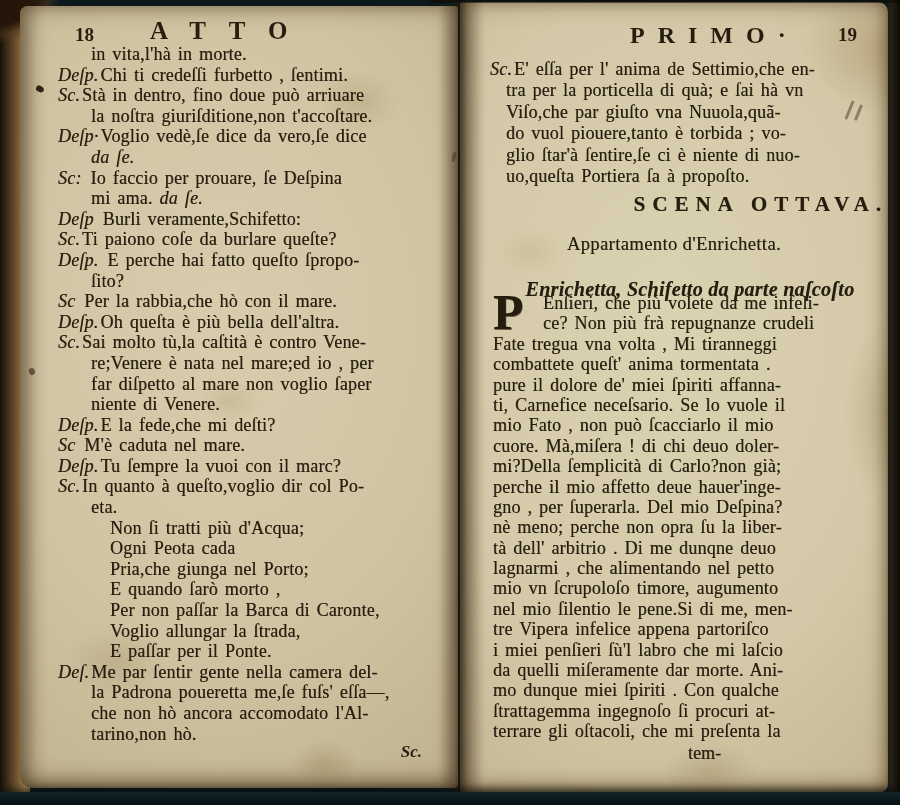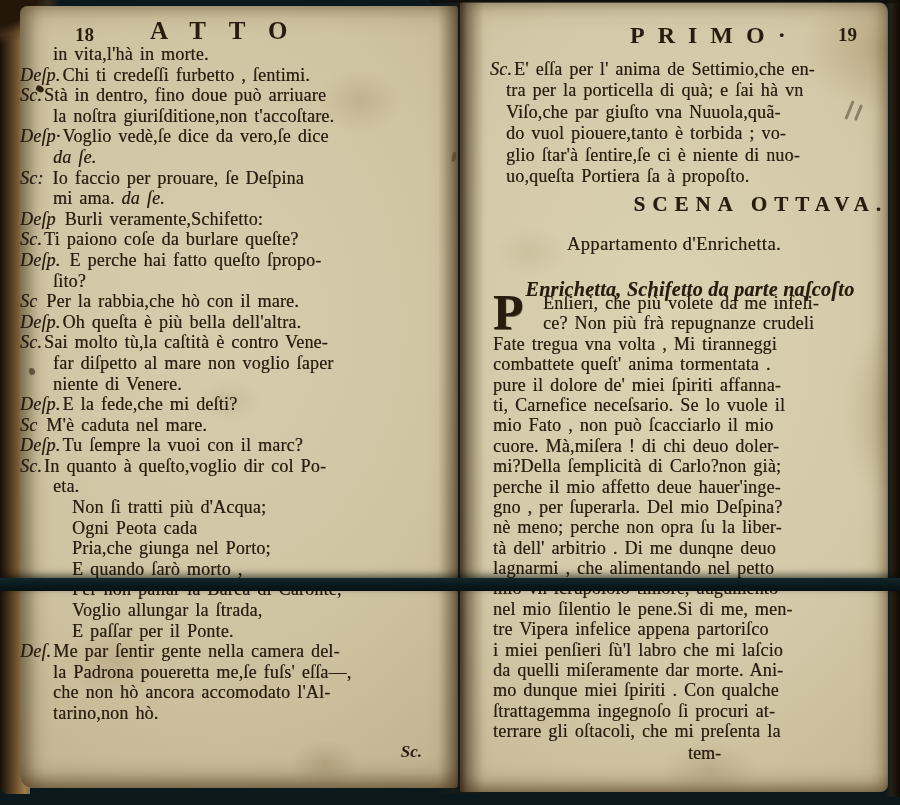--- a/index.html
+++ b/index.html
@@ -1,18 +1,18 @@
 <!DOCTYPE html>
 <html><head>
 <meta charset="utf-8">
 <style>
   * { margin:0; padding:0; box-sizing:border-box; }
   html,body { width:900px; height:805px; overflow:hidden; background:#0c191c; }
   .scene {
-    position:relative; width:900px; height:591px; background:#0c191c;
+    position:relative; width:900px; height:805px; background:#0c191c;
     font-family:"Liberation Serif","DejaVu Serif",serif; color:#271c0e;
   }
   
   .spine-left {
     position:absolute; left:0; top:0; width:30px; height:794px;
     background:linear-gradient(90deg,#170f08 0%,#43311c 28%,#77572f 58%,#9a7c4e 82%,#8a7044 100%);
     border-radius:16px 0 0 8px;
   }
   .corner-shadow {
     position:absolute; left:0; top:0; width:80px; height:60px;
@@ -61,21 +61,21 @@
 
   
   .line { white-space:nowrap; height:20.6px; line-height:20.6px; font-size:18px;
           letter-spacing:.2px; word-spacing:2.2px;
           text-shadow:.4px .4px .5px rgba(38,27,13,.55); }
   .it, .sp { font-style:italic; }
   .sp { padding-right:2px; }
   .ind1 { margin-left:33px; }
   .ind2 { margin-left:52px; }
 
-  .lp-lines { position:absolute; top:38px; left:0; right:4px; }
+  .lp-lines { position:absolute; top:38px; left:0; right:4px; padding-left:38px; }
   .lp-num   { position:absolute; left:55px; top:18px; font-size:19px; font-weight:700; }
   .lp-title { position:absolute; left:130px; top:11px; font-size:25px; letter-spacing:23px;
               font-weight:700; }
   .lp-catch { position:absolute; top:736px; left:0; width:100%; text-align:right;
               padding-right:36px; font-style:italic; font-size:17px; font-weight:700; }
 
   .rp-title { position:absolute; left:170px; top:20px; font-size:24px; letter-spacing:13px;
               font-weight:700; }
   .rp-num   { position:absolute; left:378px; top:22px; font-size:19px; font-weight:700; }
   .rp-lines { position:absolute; top:57px; left:0; right:4px; padding-left:30px; }
@@ -129,20 +129,21 @@
         <div class="line ind1 it">da ſe.</div>
         <div class="line ind0"><span class="sp">Sc:</span> Io faccio per prouare, ſe Deſpina</div>
         <div class="line ind1">mi ama. <span class="it">da ſe.</span></div>
         <div class="line ind0"><span class="sp">Deſp</span> Burli veramente,Schifetto:</div>
         <div class="line ind0"><span class="sp">Sc.</span>Ti paiono coſe da burlare queſte?</div>
         <div class="line ind0"><span class="sp">Deſp.</span> E perche hai fatto queſto  ſpropo-</div>
         <div class="line ind1">ſito?</div>
         <div class="line ind0"><span class="sp">Sc</span> Per la rabbia,che hò con il mare.</div>
         <div class="line ind0"><span class="sp">Deſp.</span>Oh queſta è più bella dell'altra.</div>
         <div class="line ind0"><span class="sp">Sc.</span>Sai molto tù,la caſtità è contro Vene-</div>
+        <div class="line ind1">re;Venere è nata nel mare;ed  io , per</div>
         <div class="line ind1">far diſpetto al mare non voglio ſaper</div>
         <div class="line ind1">niente di Venere.</div>
         <div class="line ind0"><span class="sp">Deſp.</span>E la fede,che mi deſti?</div>
         <div class="line ind0"><span class="sp">Sc</span> M'è caduta nel mare.</div>
         <div class="line ind0"><span class="sp">Deſp.</span>Tu ſempre la vuoi con il marc?</div>
         <div class="line ind0"><span class="sp">Sc.</span>In quanto à queſto,voglio dir col Po-</div>
         <div class="line ind1">eta.</div>
         <div class="line ind2">Non ſi tratti più d'Acqua;</div>
         <div class="line ind2">Ogni Peota cada</div>
         <div class="line ind2">Pria,che giunga nel Porto;</div>

